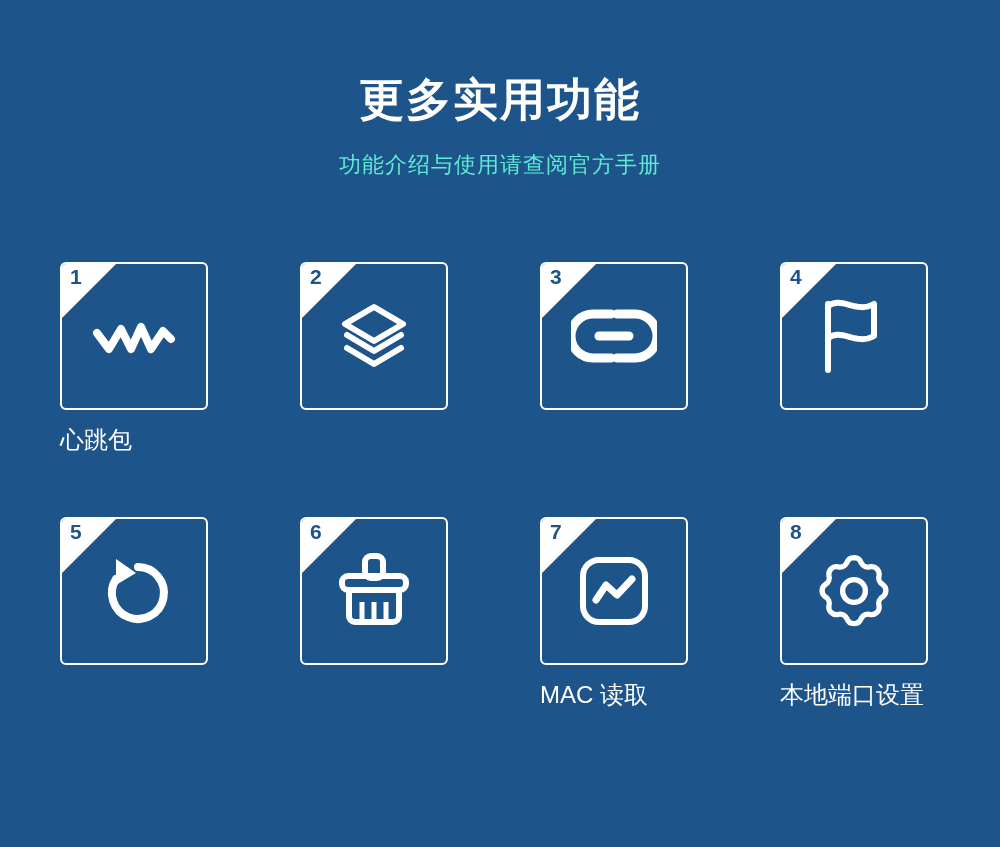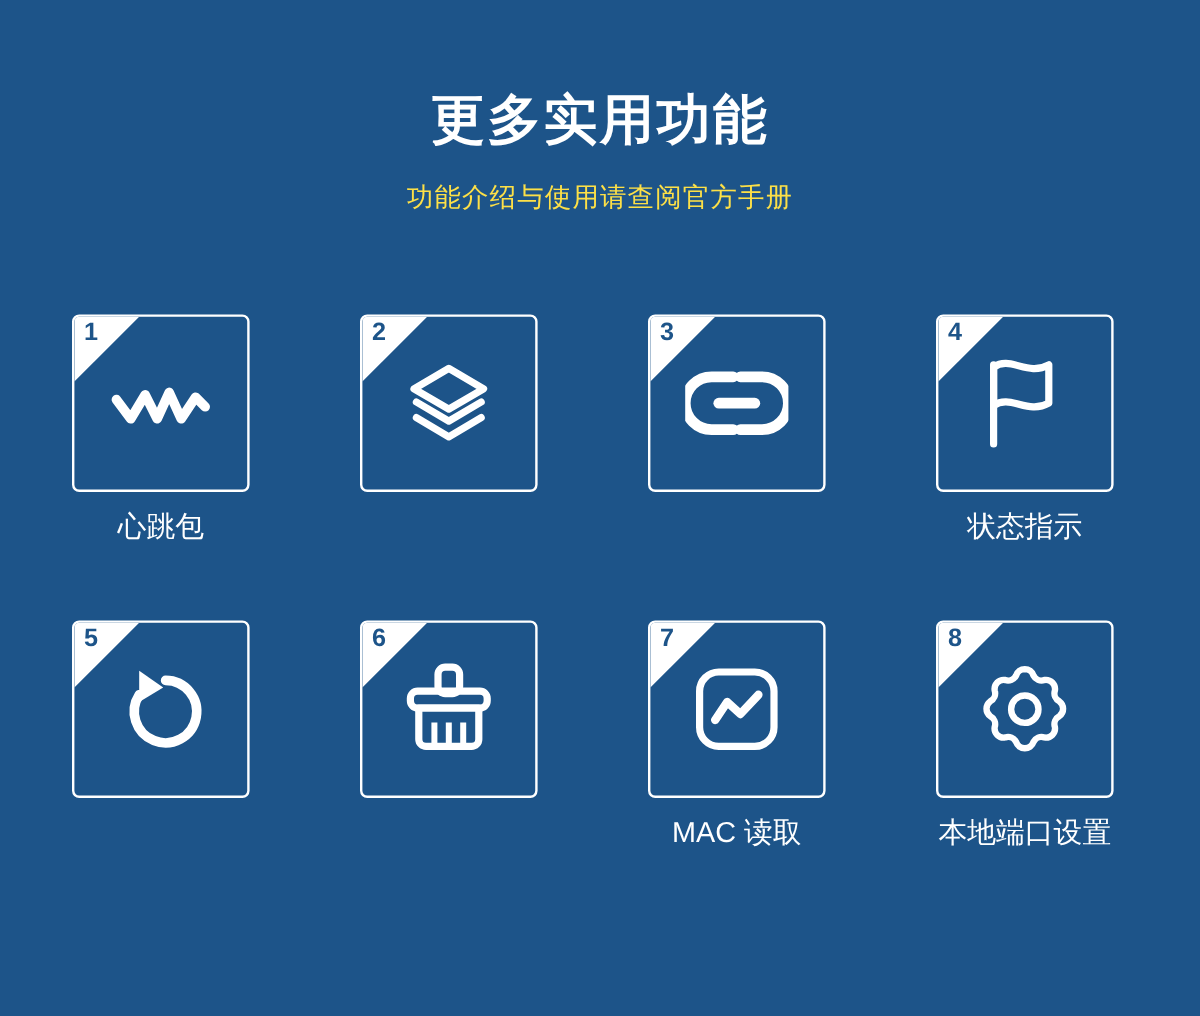--- a/index.html
+++ b/index.html
@@ -33,21 +33,21 @@
     font-weight: bold;
     letter-spacing: 2px;
     line-height: 1.15;
     color: #ffffff;
     margin: 0;
   }
   .subtitle {
     font-size: 22px;
     font-weight: normal;
     letter-spacing: 1px;
-    color: #fde047;
+    color: #5eead4;
     margin: 0;
     padding-top: 24px;
   }
 
   
   .grid {
     position: absolute;
     left: 60px;
     top: 262px;
     width: 900px;
@@ -101,21 +101,20 @@
     height: 144px;
     display: flex;
     align-items: center;
     justify-content: center;
   }
   .icon-wrap svg {
     display: block;
   }
 
   .card-label {
-    text-align: center;
     font-size: 24px;
     color: #ffffff;
     padding-top: 16px;
     line-height: 1.2;
     white-space: nowrap;
   }
 </style>
 </head>
 <body>
 
@@ -173,21 +172,20 @@
       <div class="card">
         <div class="corner"></div>
         <div class="corner-num">4</div>
         <div class="icon-wrap">
           <svg width="72" height="80" viewBox="0 0 72 80">
             <path d="M10 8 V74" fill="none" stroke="#ffffff" stroke-width="6" stroke-linecap="round"></path>
             <path d="M10 10 C24 0, 38 18, 56 8 L56 40 C38 50, 24 32, 10 42 Z" fill="none" stroke="#ffffff" stroke-width="6" stroke-linejoin="round"></path>
           </svg>
         </div>
       </div>
-      <div class="card-label">状态指示</div>
     </div>
 
     <div class="card-cell">
       <div class="card">
         <div class="corner"></div>
         <div class="corner-num">5</div>
         <div class="icon-wrap">
           <svg width="76" height="76" viewBox="0 0 76 76">
             <path d="M20 26 A26 26 0 1 0 42 14" fill="none" stroke="#ffffff" stroke-width="8" stroke-linecap="round"></path>
             <polygon points="20,6 20,32 40,20" fill="#ffffff"></polygon>

